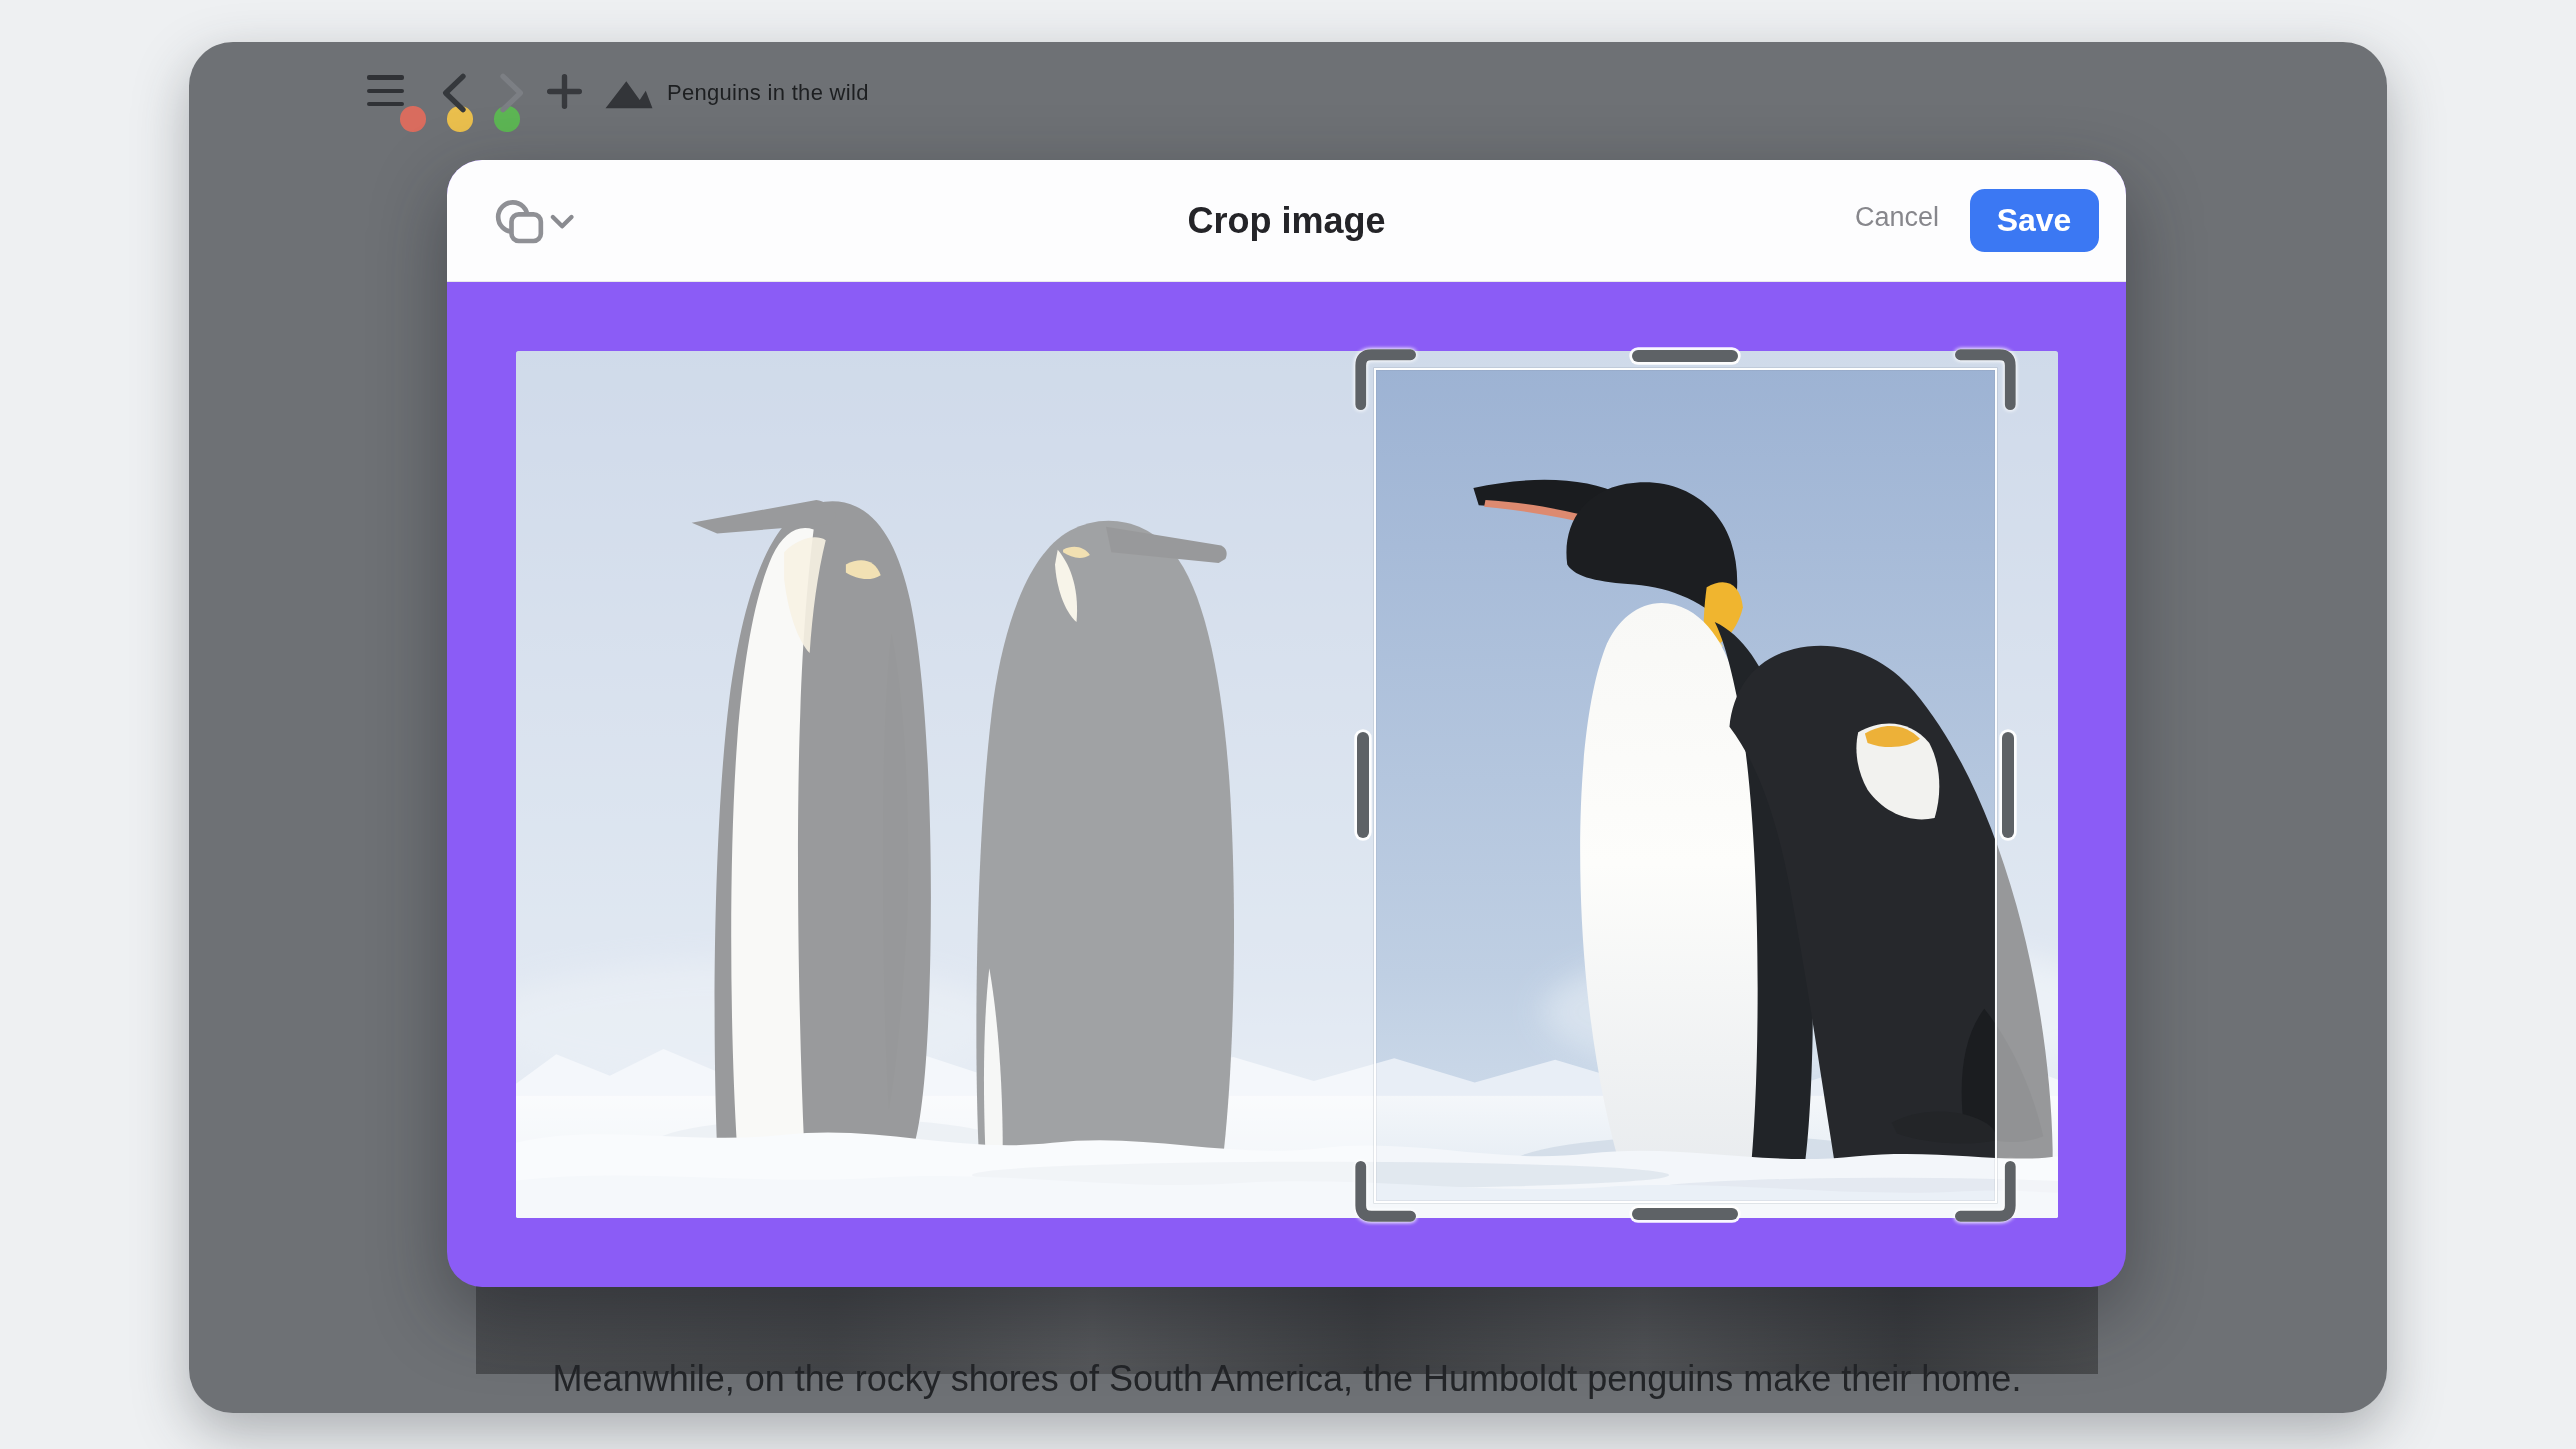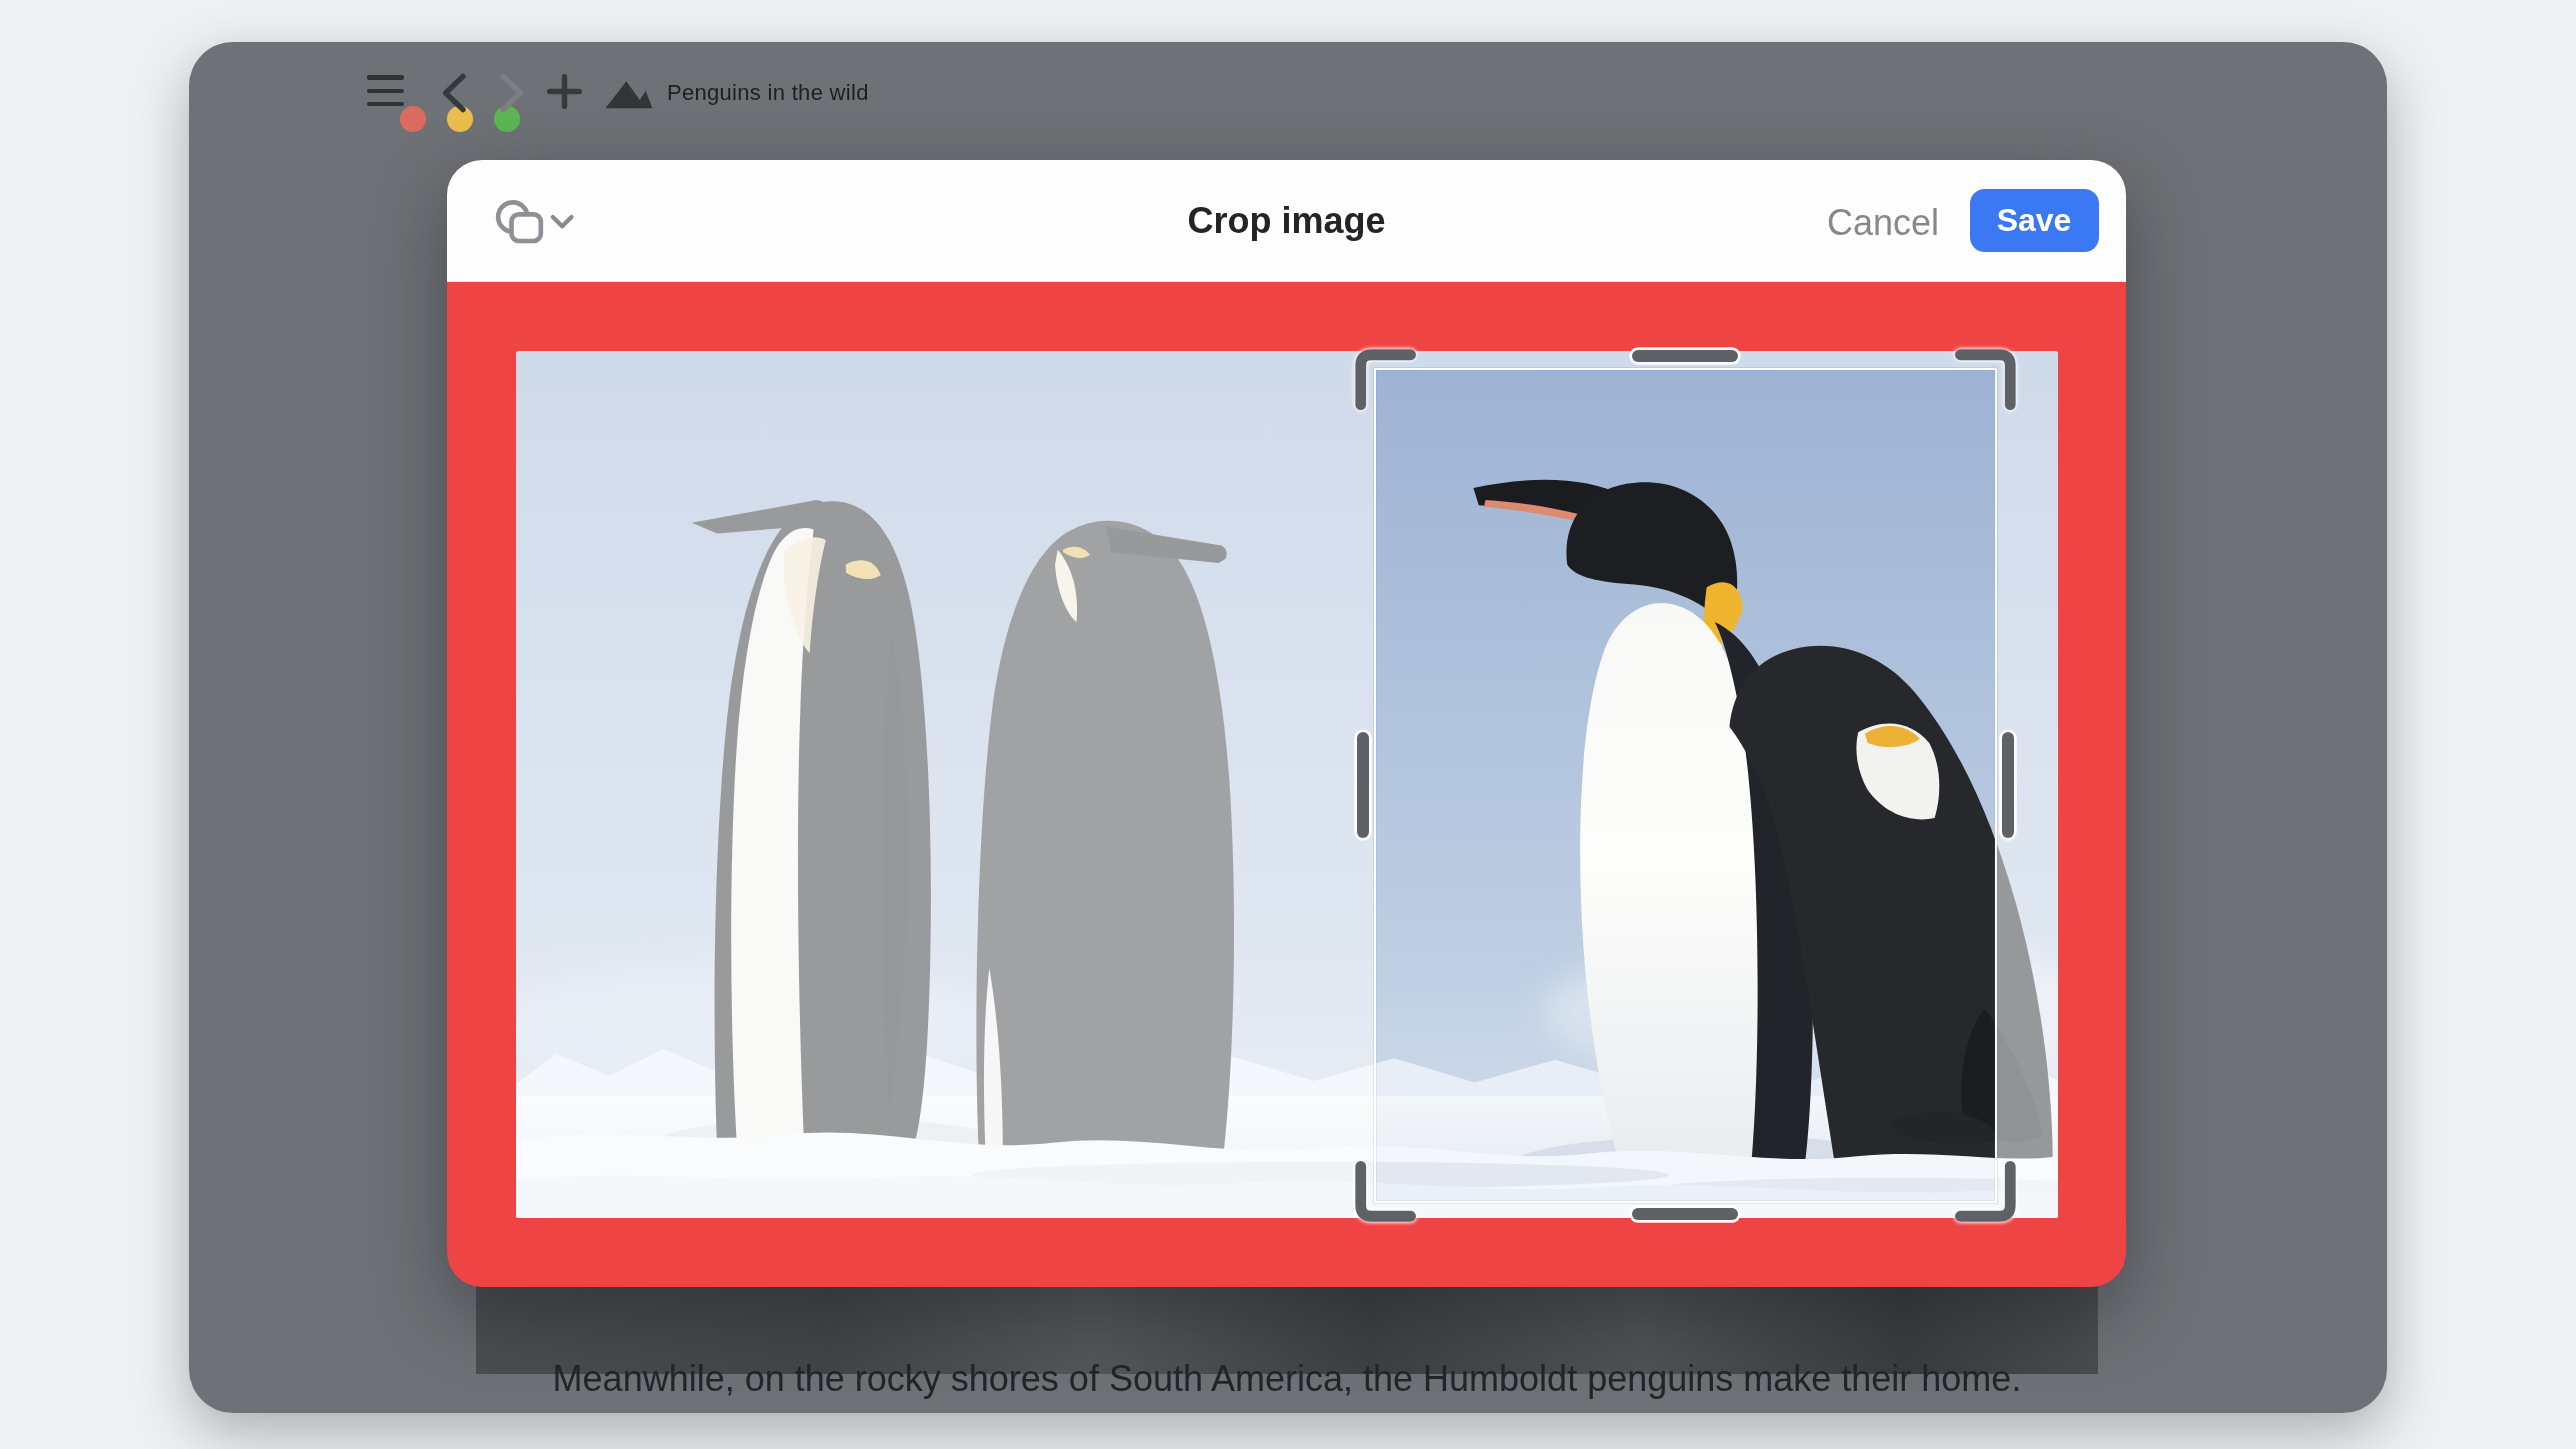--- a/index.html
+++ b/index.html
@@ -24,27 +24,27 @@
     font-weight:500;color:#1d1f21;letter-spacing:0.3px;}
 
   
   .doc-image-strip{position:absolute;left:287px;top:1238px;width:1622px;height:94px;
     background:linear-gradient(90deg,#4b4d50 0%,#434548 22%,#55575a 38%,#3e4043 55%,#505255 72%,#3a3c3f 88%,#4a4c4e 100%);}
   .doc-caption{position:absolute;left:287px;top:1313px;width:1622px;text-align:center;
     font-size:36px;line-height:47px;color:#232528;}
 
   
   .modal{position:absolute;left:447px;top:160px;width:1679px;height:1127px;
-    background:#ef4444;border-radius:35px;box-shadow:0 27px 74px rgba(28,32,38,.45);}
+    background:#8b5cf6;border-radius:35px;box-shadow:0 27px 74px rgba(28,32,38,.45);}
   .modal-header{position:absolute;left:0;top:0;width:1679px;height:121px;background:#fdfdfe;
     border-bottom:1.3px solid #e8e8ea;border-radius:35px 35px 0 0;}
   .aspect-btn{position:absolute;left:47px;top:37px;width:127px;height:52px;cursor:pointer;background:none;border:none;padding:0;}
   .modal-title{position:absolute;left:0;top:40px;width:100%;text-align:center;
     font-size:36px;font-weight:600;color:#242428;}
-  .cancel-btn{position:absolute;right:187px;top:42px;font-size:36px;color:#87878c;
+  .cancel-btn{position:absolute;right:187px;top:42px;font-size:27px;color:#87878c;
     background:none;border:none;padding:0;cursor:pointer;font-family:inherit;}
   .save-btn{position:absolute;right:27.5px;top:29px;width:129px;height:63px;border:none;
     border-radius:14.8px;background:#3b78f3;color:#fff;font-size:32px;font-weight:600;
     font-family:inherit;cursor:pointer;margin-left:28px;}
 
   
   .crop-editor{position:absolute;left:69px;top:191px;width:1542px;height:867px;}
   .img-clip{position:absolute;inset:0;overflow:hidden;border-radius:2.7px;}
   .img-clip svg{position:absolute;left:0;top:0;}
   .sel-wash{position:absolute;left:858px;top:17px;width:623px;height:835px;

